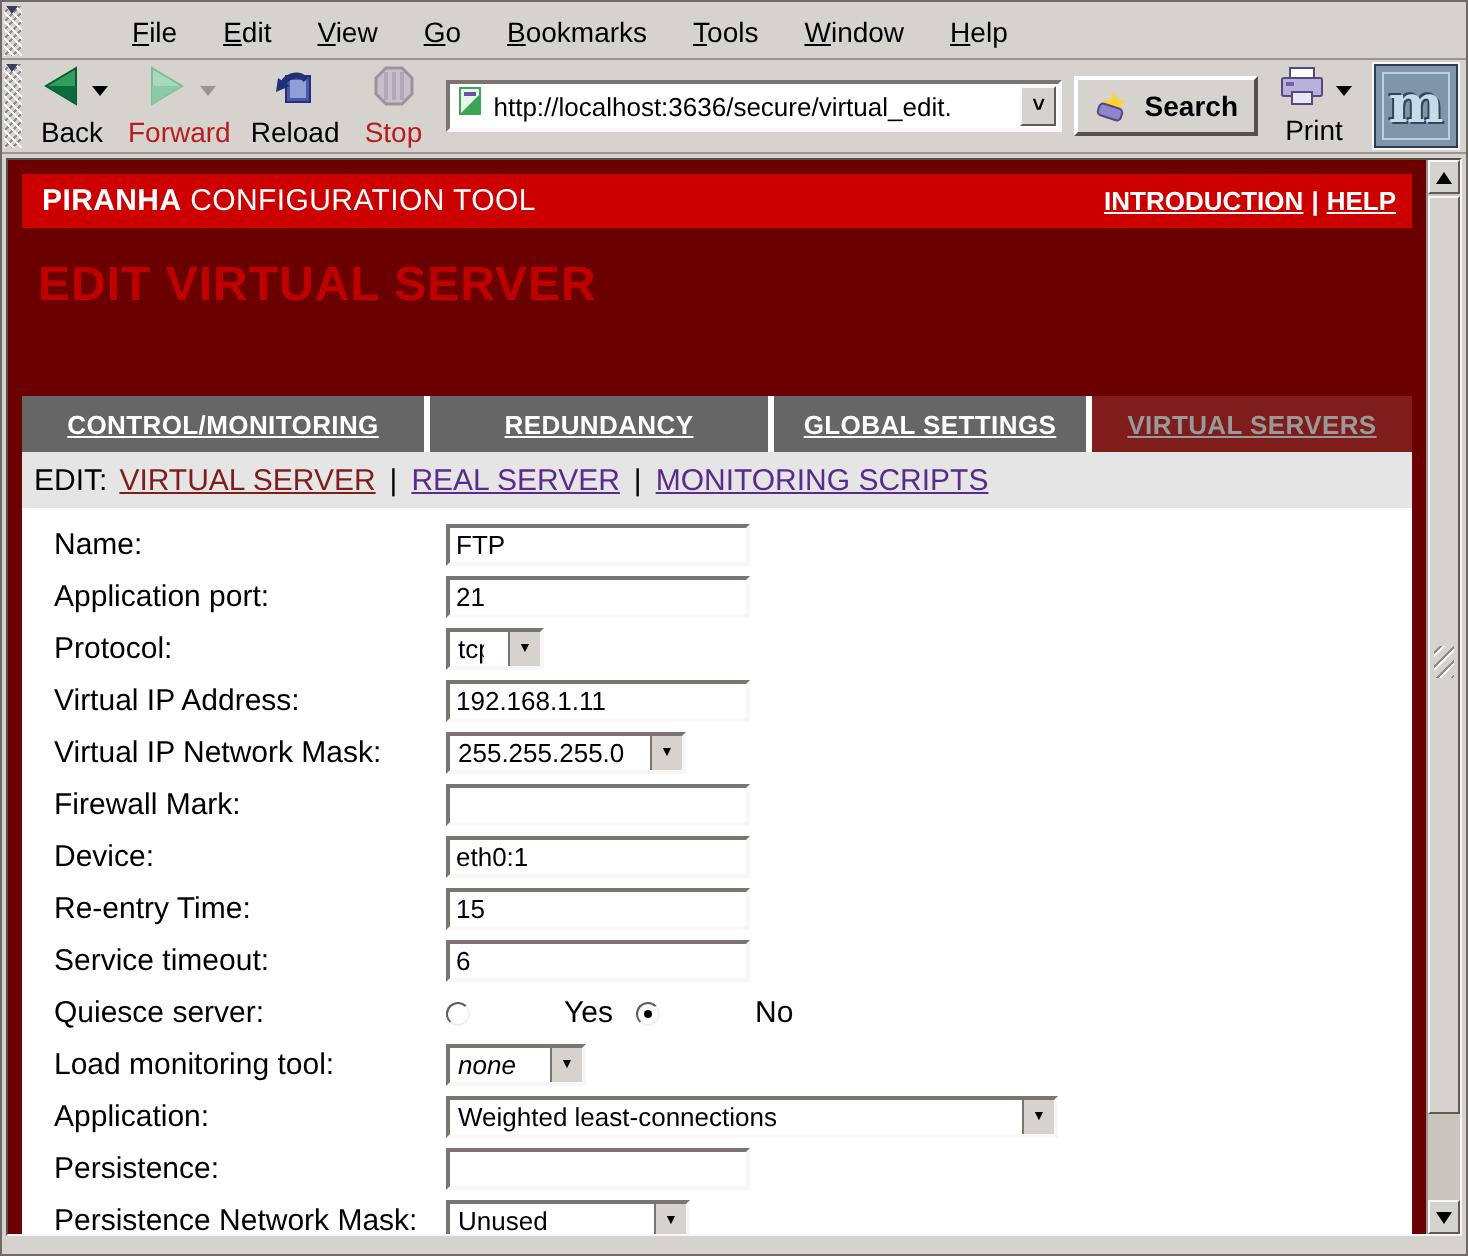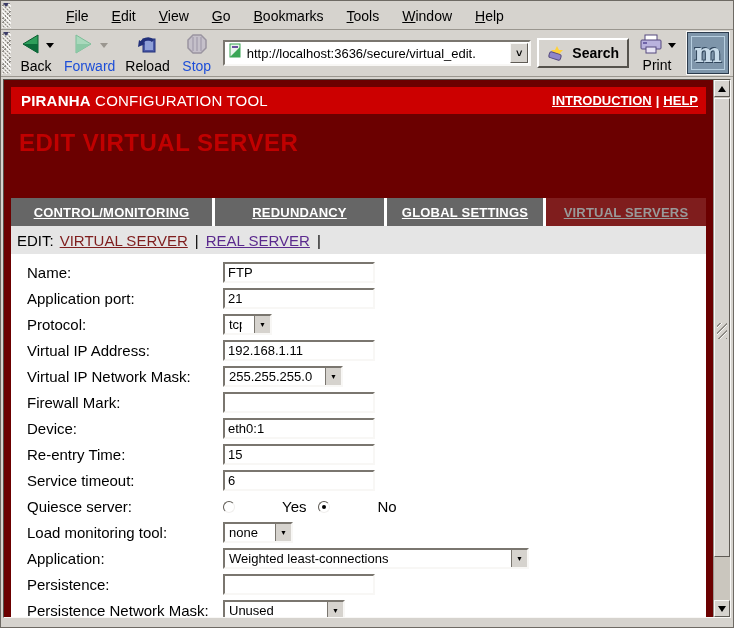--- a/index.html
+++ b/index.html
@@ -45,21 +45,21 @@
     background:#d6d3ce; border-bottom:1px solid #9a968f;
     padding:1px 4px 1px 0;
   }
   .tbtn {
     display:flex; flex-direction:column; align-items:center; justify-content:center;
     padding:1px 4px; height:44px; min-width:44px; background:transparent;
     border:1px solid transparent; font-family:inherit;
   }
   .tbtn .icon-row { display:flex; align-items:center; }
   .tbtn .lbl { font-size:14px; line-height:15px; margin-top:0; color:#000; }
-  .tbtn.disabled .lbl { color:#1d4ed8; }
+  .tbtn.disabled .lbl { color:#b91c1c; }
   .caret-down {
     width:0; height:0; margin-left:4px;
     border-left:4px solid transparent; border-right:4px solid transparent;
     border-top:5px solid #000;
   }
   .caret-down.dim { border-top-color:#9a968f; }
   
   .urlbar {
     flex:1; height:26px; margin:0 6px 0 4px;
     background:#fff;
@@ -338,20 +338,21 @@
             <div class="tab" style="width: 169px;">REDUNDANCY</div>
             <div class="tab" style="width: 156px;">GLOBAL SETTINGS</div>
             <div class="tab active" style="flex: 1 1 0%;">VIRTUAL SERVERS</div>
           </div>
         <div class="subnav">
             <span style="margin-right: 6px;">EDIT:</span>
             <span class="subnav-link current">VIRTUAL SERVER</span>
             <span class="sep">|</span>
             <span class="subnav-link">REAL SERVER</span>
             <span class="sep">|</span>
+            <span class="subnav-link">MONITORING SCRIPTS</span>
           </div>
         <div class="form-area">
             <div class="form-row">
               <span class="form-label">Name:</span>
               <div class="text-input">FTP</div>
             </div>
             <div class="form-row">
               <span class="form-label">Application port:</span>
               <div class="text-input">21</div>
             </div>
@@ -393,21 +394,21 @@
               <span class="form-label">Quiesce server:</span>
               <div class="radio-group">
                 <span class="radio"></span>
                 <span class="radio-label">Yes</span>
                 <span class="radio checked"></span>
                 <span class="radio-label">No</span>
               </div>
             </div>
             <div class="form-row">
               <span class="form-label">Load monitoring tool:</span>
-              <div class="select" style="width: 70px;">
+              <div class="select" style="width: 70px; font-style: italic;">
                 <span class="select-value">none</span>
                 <span class="select-arrow"></span>
               </div>
             </div>
             <div class="form-row">
               <span class="form-label">Application:</span>
               <div class="select" style="width: 306px;">
                 <span class="select-value">Weighted least-connections</span>
                 <span class="select-arrow"></span>
               </div>

